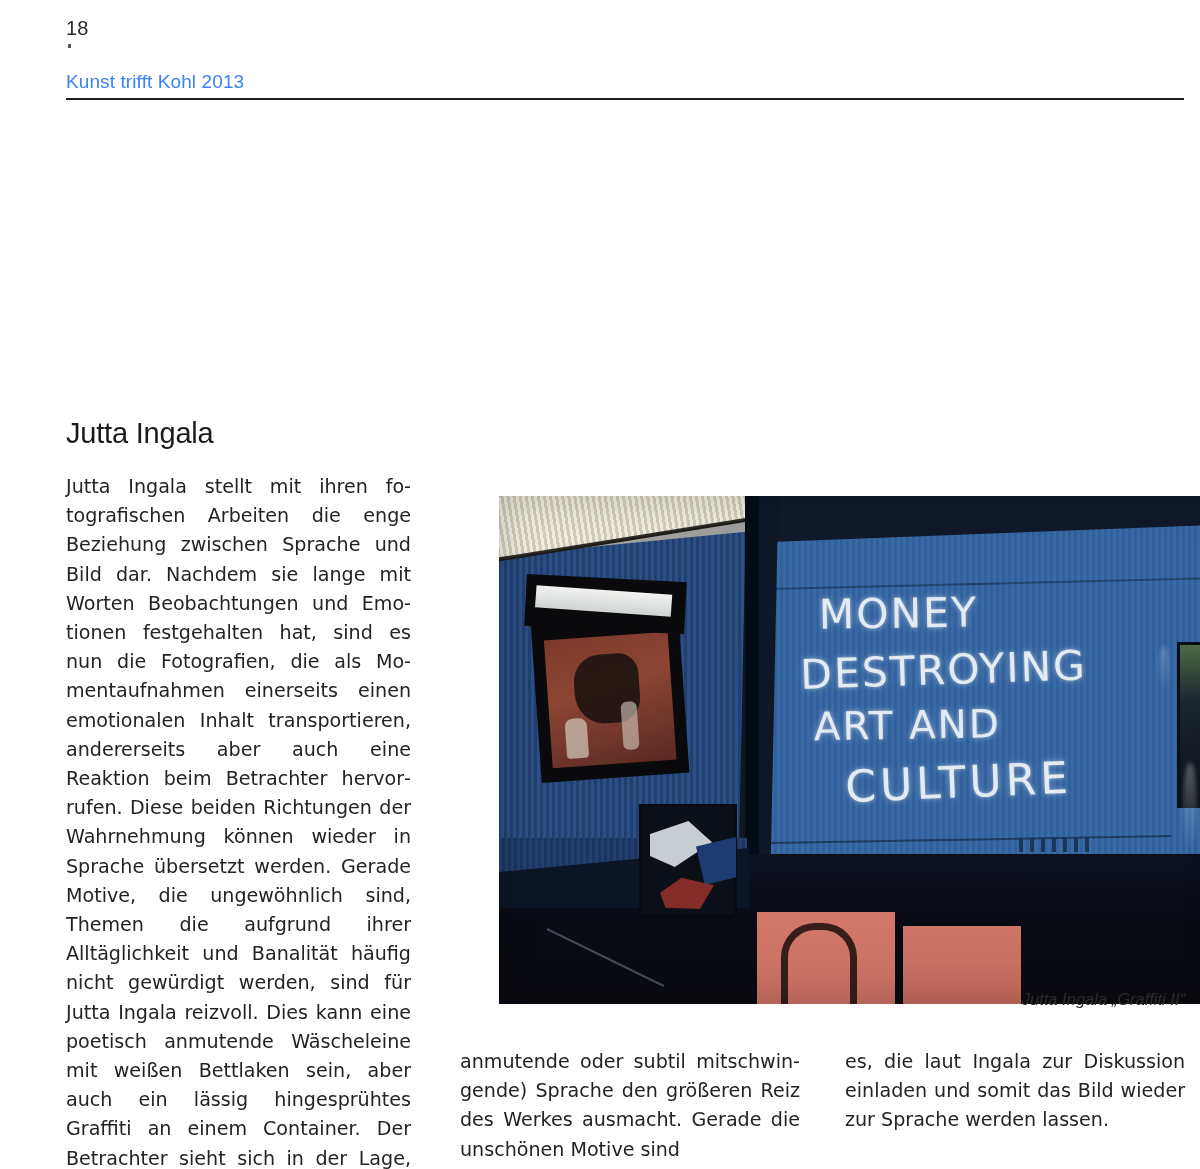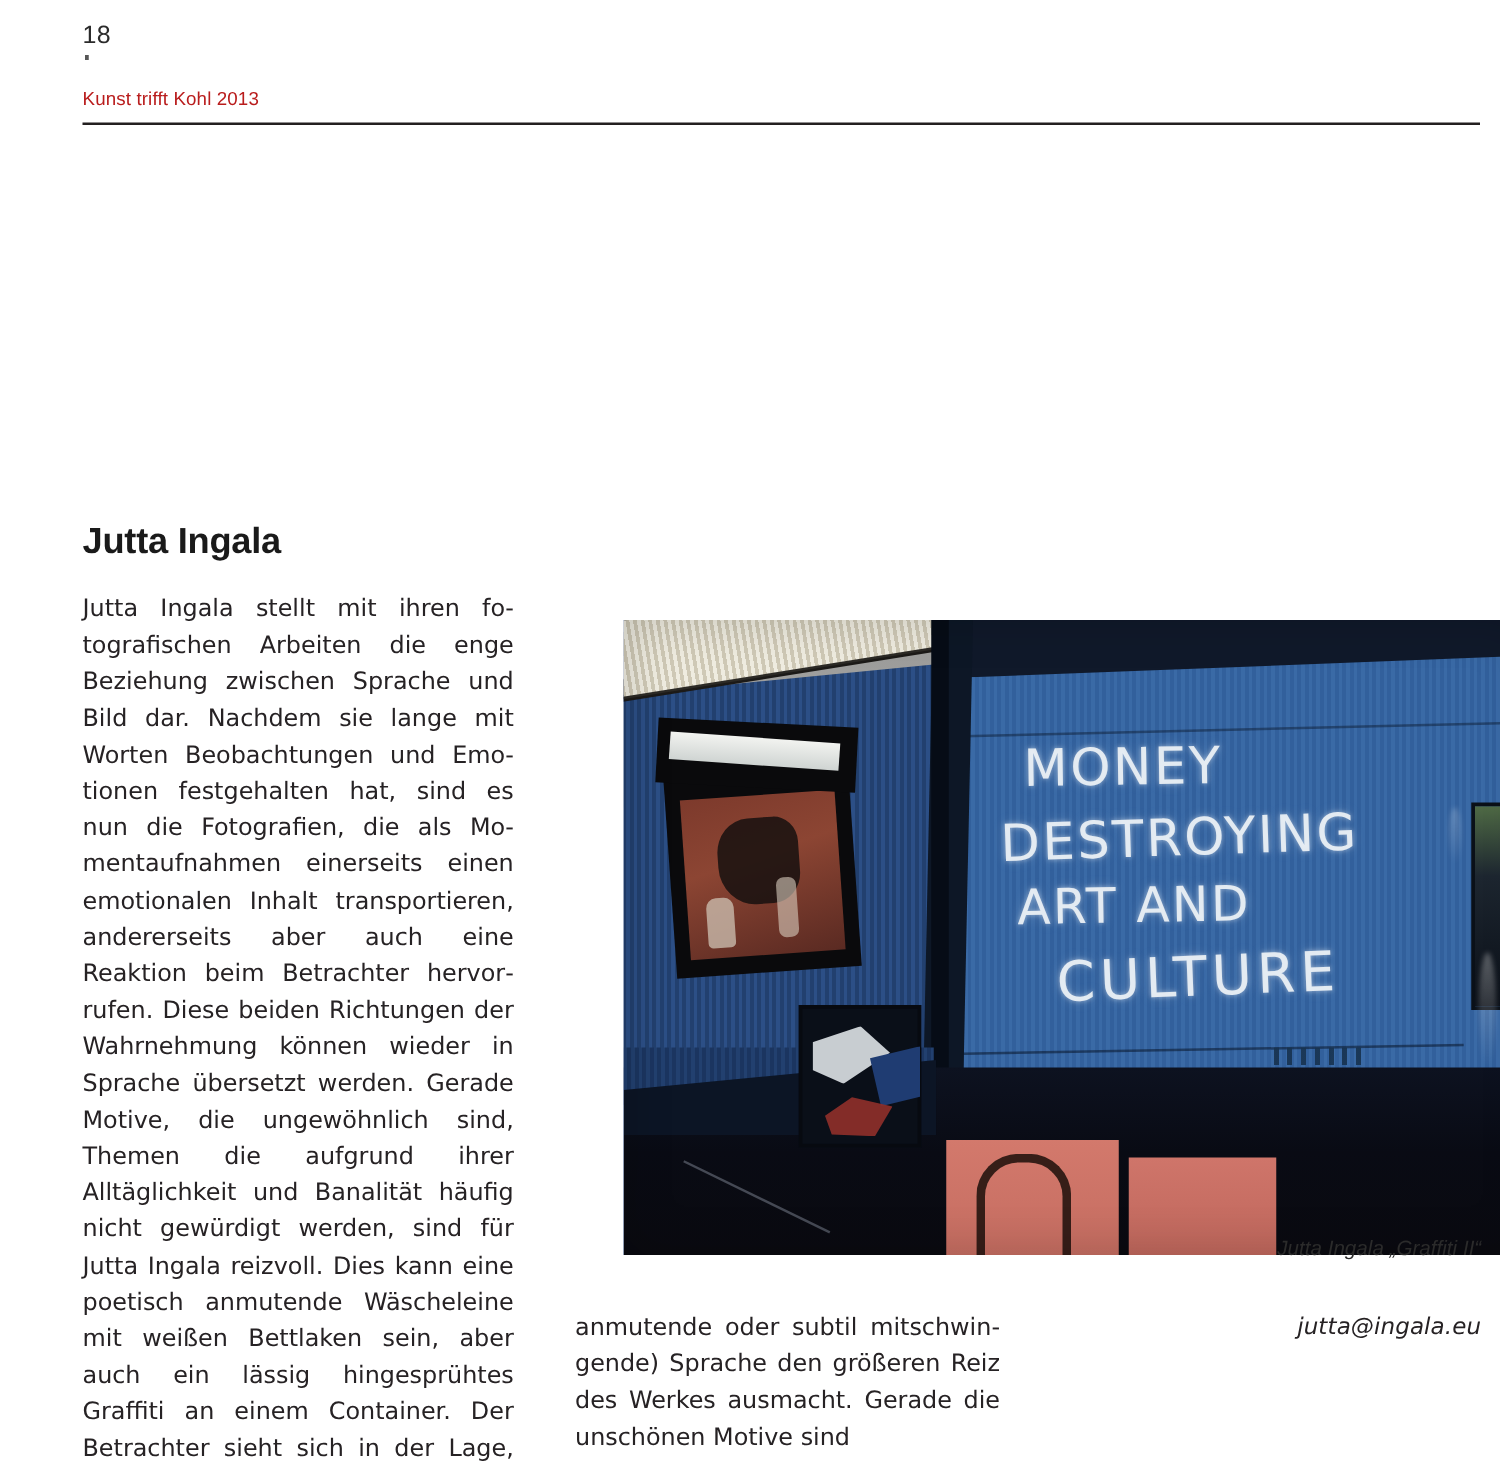--- a/index.html
+++ b/index.html
@@ -33,40 +33,40 @@
     width: 3px;
     height: 4px;
     background: #3a3a3a;
     opacity: .85;
   }
   .running-head {
     position: absolute;
     left: 66px;
     top: 71px;
     font-family: "Liberation Sans", sans-serif;
-    font-size: 15px;
-    color: #b91c1c;
+    font-size: 19px;
+    color: #3b82f6;
     letter-spacing: .1px;
   }
   .header-rule {
     position: absolute;
     left: 66px;
     top: 98px;
     width: 1118px;
     height: 2px;
     background: #231f20;
   }
 
   
   .article-title {
     position: absolute;
     left: 66px;
     top: 398px;
     font-family: "Liberation Sans", sans-serif;
-    font-weight: bold;
+    font-weight: normal;
     font-size: 29px;
     color: #1a1a1a;
     letter-spacing: -.2px;
   }
 
   
   .col {
     position: absolute;
     font-size: 19.1px;
     line-height: 29.2px;
@@ -488,21 +488,21 @@
 
 <div class="col col-left">
   <p>Jutta Ingala stellt mit ihren fo­tografischen Arbeiten die enge Beziehung zwischen Sprache und Bild dar. Nachdem sie lange mit Worten Beobachtungen und Emo­tionen festgehalten hat, sind es nun die Fotografien, die als Mo­mentaufnahmen einerseits einen emotionalen Inhalt transportie­ren, andererseits aber auch eine Reaktion beim Betrachter hervor­rufen. Diese beiden Richtungen der Wahrnehmung können wie­der in Sprache übersetzt werden. Gerade Motive, die ungewöhnlich sind, Themen die aufgrund ihrer Alltäglichkeit und Banalität häufig nicht gewürdigt werden, sind für Jutta Ingala reizvoll. Dies kann eine poetisch anmutende Wä­scheleine mit weißen Bettlaken sein, aber auch ein lässig hinge­sprühtes Graffiti an einem Con­tainer. Der Betrachter sieht sich in der Lage, nicht entscheiden zu können, ob das Bild oder die (ab-</p>
 </div>
 
 <div class="col col-mid">
   <p>anmutende oder subtil mitschwin­gende) Sprache den größeren Reiz des Werkes ausmacht. Ge­rade die unschönen Motive sind</p>
 </div>
 
 <div class="col col-right">
-  <p class="email">jutta@ingala.eu</p>
+  <p>es, die laut Ingala zur Diskussion einladen und somit das Bild wie­der zur Sprache werden lassen.</p>
 </div>
 
 <figure class="photo-figure">
   <div class="photo">
 
     <div class="sky-bg"></div>
     <div class="rust-panel2"></div>
     <div class="rust-panel"></div>
     <div class="pole pole-v1"></div>
     <div class="pole pole-h1"></div>

